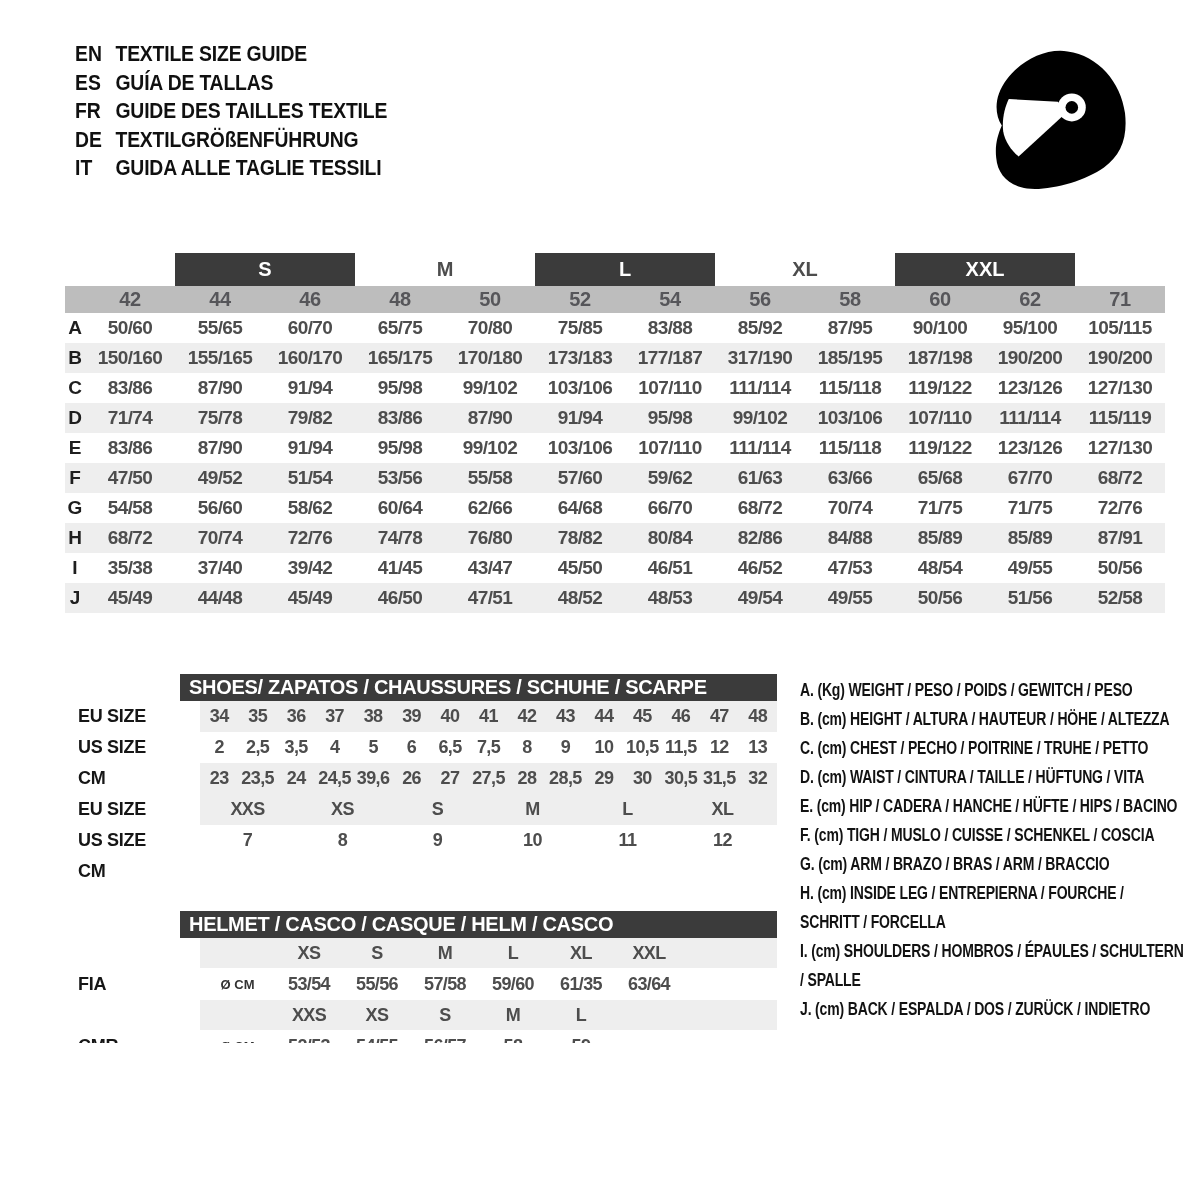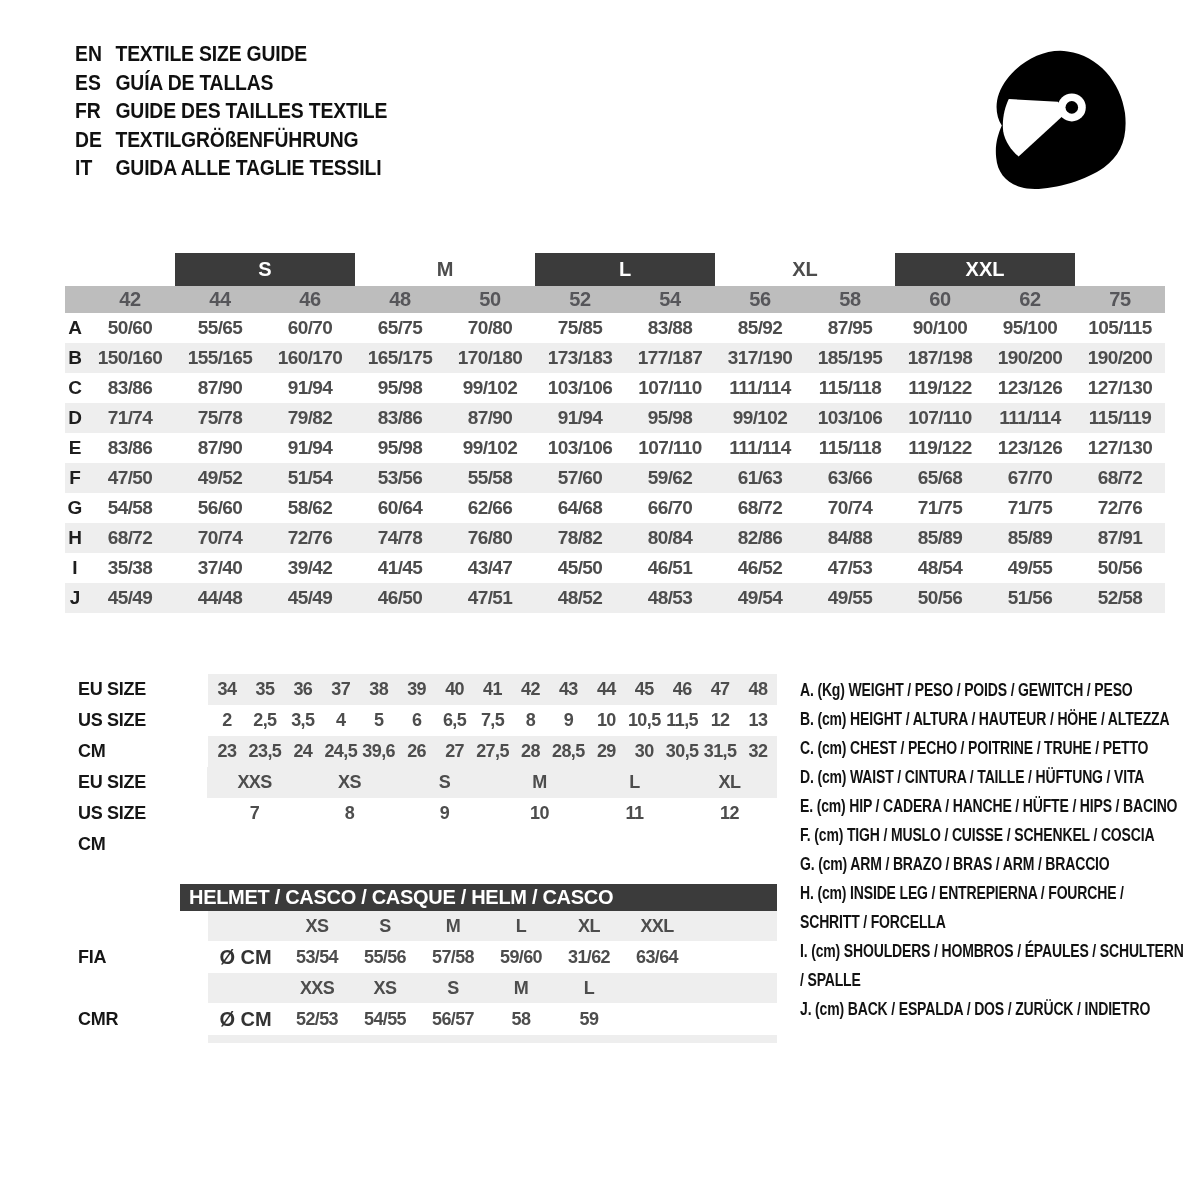--- a/index.html
+++ b/index.html
@@ -29,30 +29,30 @@
                    font-size:19px;font-weight:bold;color:#4d4d4d;letter-spacing:-0.6px;white-space:nowrap;}
   .row-label{color:#1e1e1e;letter-spacing:0;}
 
   
   .lower-left{position:absolute;left:65px;top:674px;width:712px;}
   .bar{margin-left:115px;height:27px;background:#3b3b3b;color:#fff;display:flex;align-items:center;
        padding-left:9px;box-sizing:border-box;font-size:20px;font-weight:bold;letter-spacing:-0.3px;
        white-space:nowrap;}
   .bar.gloves-bar{margin-top:10px;}
   .bar.helmet-bar{margin-top:24px;}
-  .lt-row{display:flex;height:31px;align-items:stretch;gap:28px;}
+  .lt-row{display:flex;height:31px;align-items:stretch;}
   .lt-label{width:115px;display:flex;align-items:center;font-weight:bold;font-size:18px;color:#161616;
             padding-left:13px;box-sizing:border-box;letter-spacing:-0.3px;}
-  .lt-band{flex:1;display:grid;align-items:center;}
+  .lt-band{flex:1;display:grid;align-items:center;margin-left:20px;}
   .lt-band.stripe{background:#eeeeee;}
   .cols15{grid-template-columns:repeat(15,1fr);}
   .cols6{grid-template-columns:repeat(6,95px);}
   .hmcols{grid-template-columns:75px repeat(6,68px) 1fr;}
   .lt-cell{text-align:center;font-weight:bold;font-size:18px;color:#4d4d4d;letter-spacing:-0.6px;white-space:nowrap;}
-  .unit-cell{text-align:center;font-weight:bold;font-size:20px;color:#333;}
+  .unit-cell{text-align:center;font-weight:bold;font-size:13px;color:#333;}
   .hm-sizes{height:30px;}
   .hm-values{height:32px;}
 
   
   .legend{position:absolute;left:800px;top:676px;width:480px;transform:scaleX(0.8);
           transform-origin:left top;}
   .legend-line{font-size:17.5px;font-weight:bold;line-height:29px;color:#121212;letter-spacing:-0.2px;}
 </style>
 </head>
 <body>
@@ -104,21 +104,21 @@
         <div class="size-tick">44</div>
         <div class="size-tick">46</div>
         <div class="size-tick">48</div>
         <div class="size-tick">50</div>
         <div class="size-tick">52</div>
         <div class="size-tick">54</div>
         <div class="size-tick">56</div>
         <div class="size-tick">58</div>
         <div class="size-tick">60</div>
         <div class="size-tick">62</div>
-        <div class="size-tick">75</div>
+        <div class="size-tick">71</div>
       </div>
     <div>
         <div class="grid t-row">
           <div class="row-label">A</div>
           <div class="cell">50/60</div>
           <div class="cell">55/65</div>
           <div class="cell">60/70</div>
           <div class="cell">65/75</div>
           <div class="cell">70/80</div>
           <div class="cell">75/85</div>
@@ -261,20 +261,21 @@
           <div class="cell">49/54</div>
           <div class="cell">49/55</div>
           <div class="cell">50/56</div>
           <div class="cell">51/56</div>
           <div class="cell">52/58</div>
         </div>
       </div>
   </div>
 
   <div class="lower-left">
+    <div class="bar">SHOES/ ZAPATOS / CHAUSSURES / SCHUHE / SCARPE</div>
     <div>
         <div class="lt-row">
           <div class="lt-label">EU SIZE</div>
           <div class="lt-band cols15 stripe">
             <div class="lt-cell">34</div>
             <div class="lt-cell">35</div>
             <div class="lt-cell">36</div>
             <div class="lt-cell">37</div>
             <div class="lt-cell">38</div>
             <div class="lt-cell">39</div>
@@ -374,21 +375,21 @@
           </div>
         </div>
         <div class="lt-row hm-values">
           <div class="lt-label">FIA</div>
           <div class="lt-band hmcols">
             <div class="unit-cell">Ø CM</div>
             <div class="lt-cell">53/54</div>
             <div class="lt-cell">55/56</div>
             <div class="lt-cell">57/58</div>
             <div class="lt-cell">59/60</div>
-            <div class="lt-cell">31/62</div>
+            <div class="lt-cell">61/35</div>
             <div class="lt-cell">63/64</div>
           </div>
         </div>
         <div class="lt-row hm-sizes">
           <div class="lt-label"></div>
           <div class="lt-band hmcols stripe">
             <div class="unit-cell"></div>
             <div class="lt-cell">XXS</div>
             <div class="lt-cell">XS</div>
             <div class="lt-cell">S</div>

